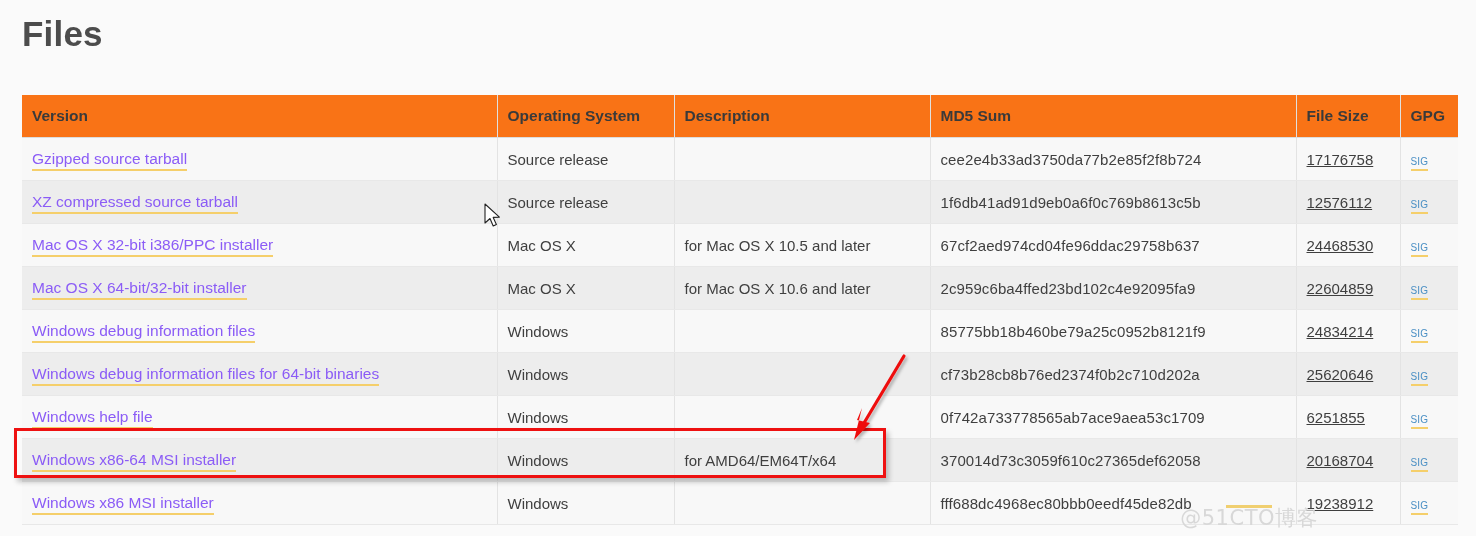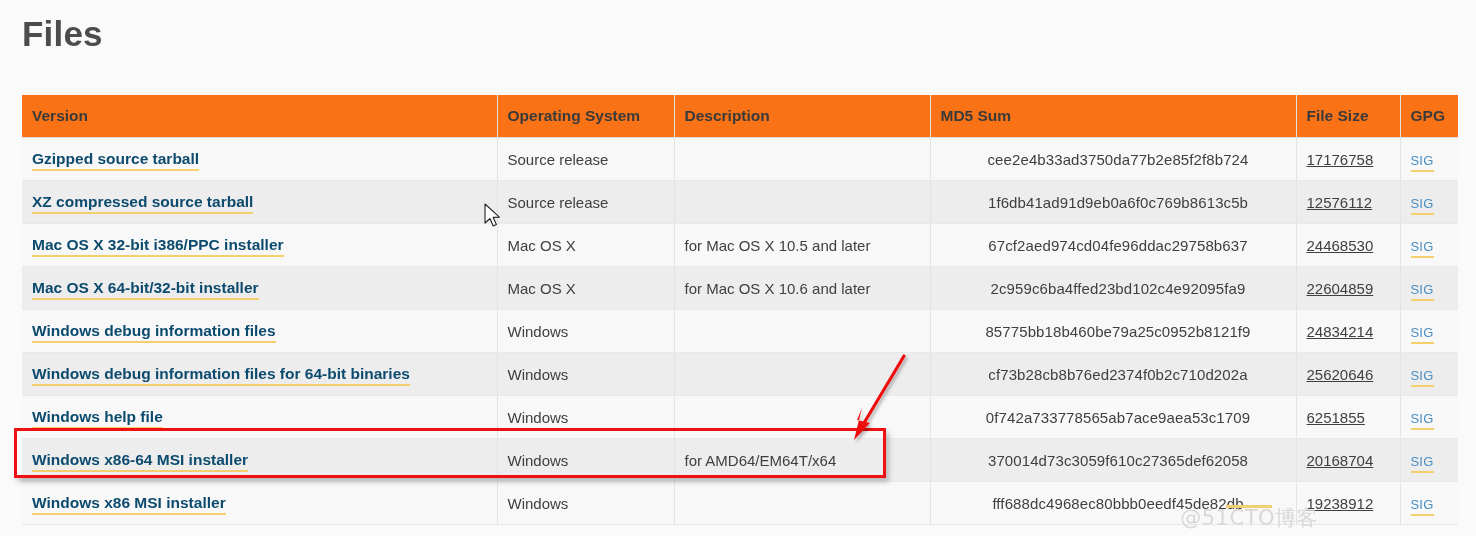--- a/index.html
+++ b/index.html
@@ -78,38 +78,37 @@
     color: #3f3f3f;
     white-space: nowrap;
     overflow: hidden;
   }
   table.files-table tbody td:last-child { border-right: none; }
   table.files-table tbody tr:nth-child(odd)  td { background: #f8f8f8; }
   table.files-table tbody tr:nth-child(even) td { background: #ededed; }
   table.files-table tbody tr:last-child td { border-bottom: 1px solid #e8e8e8; margin-top: 16px; }
 
   .flink {
-    color: #0c4a6e;
+    color: #8b5cf6;
     text-decoration: none;
     border-bottom: 2px solid #f5cf6b;
     padding-bottom: 2px;
     cursor: pointer;
     font-size: 15.5px;
-    font-weight: bold;
   }
   .sig-link {
     color: #4a8fc4;
     text-decoration: none;
     border-bottom: 2px solid #f5cf6b;
     padding-bottom: 2px;
     cursor: pointer;
-    font-size: 13px;
+    font-size: 10px;
     letter-spacing: 0.2px;
   }
-  .md5 { font-size: 14.5px; color: #3f3f3f; letter-spacing: 0.1px; text-align: center; }
+  .md5 { font-size: 14.5px; color: #3f3f3f; letter-spacing: 0.1px; }
   .fsize { font-size: 14.5px; color: #3f3f3f; text-decoration: underline; }
 
   
   .anno-box {
     position: absolute;
     left: 14px;
     top: 428px;
     width: 866px;
     height: 44px;
     border: 3px solid #ee1111;

